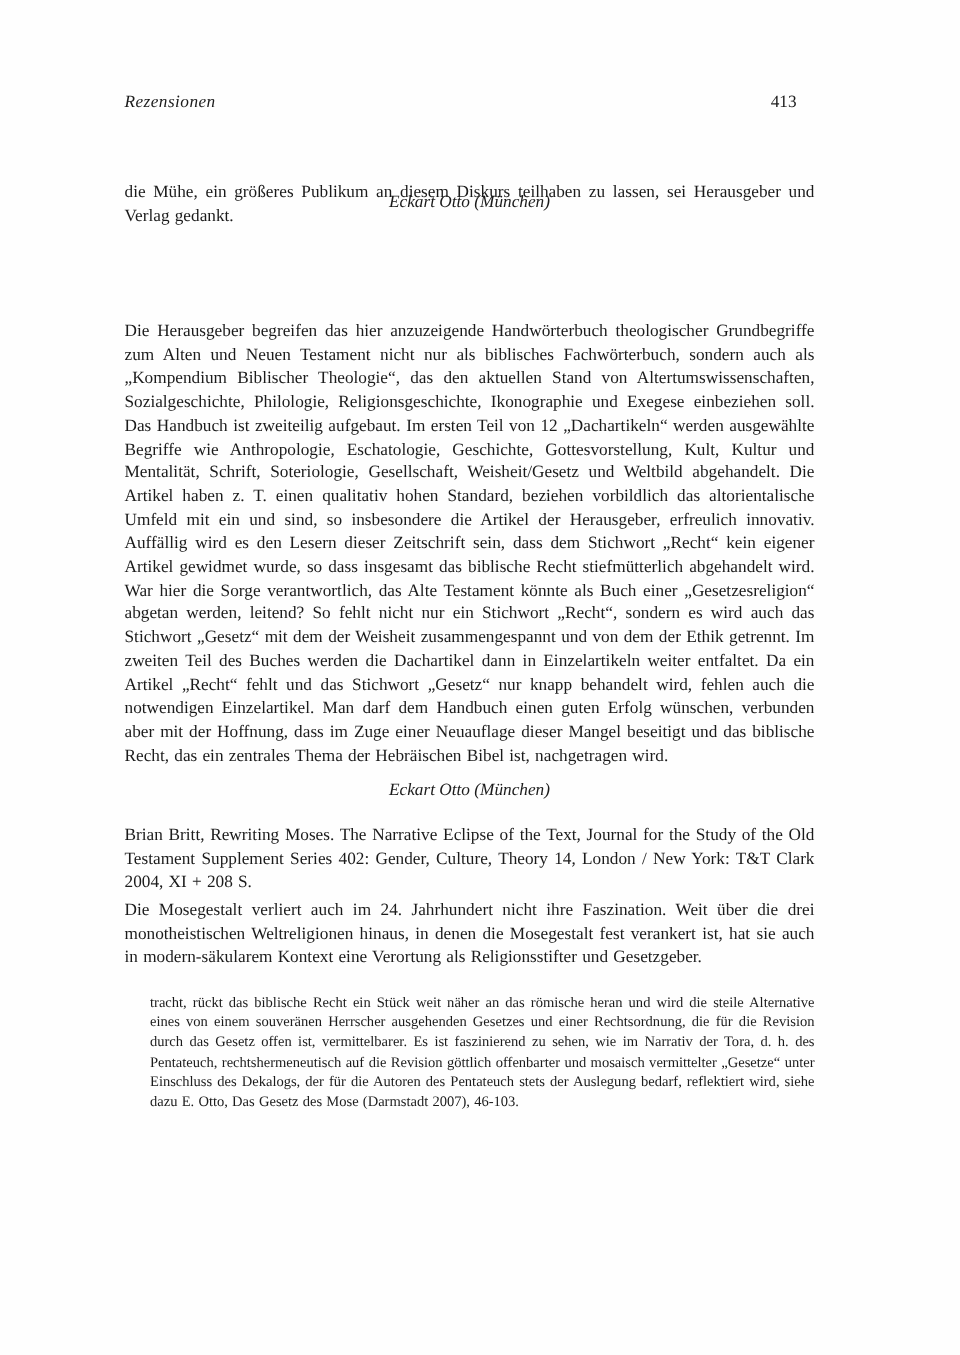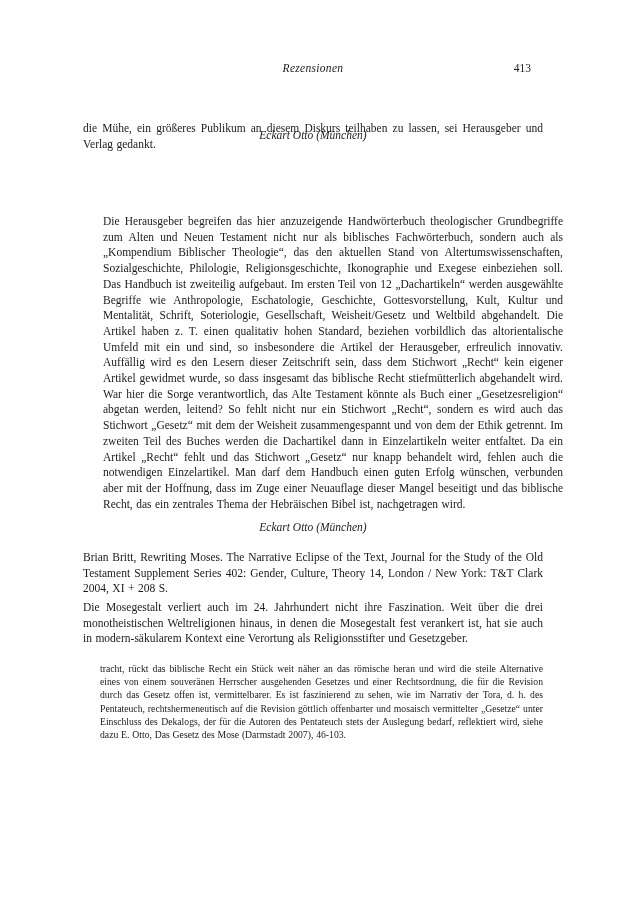--- a/index.html
+++ b/index.html
@@ -22,40 +22,40 @@
     width: 460px;
   }
   .running-head {
     top: 60px;
     height: 18px;
     font-size: 11.5px;
     line-height: 16px;
   }
   .running-head .head-title {
     display: block;
-    text-align: center;
+    text-align: left;
     font-style: italic;
     letter-spacing: 0.3px;
   }
   .running-head .page-number {
     position: absolute;
     top: 0;
     right: 12px;
     font-style: normal;
   }
   .body-text {
     font-size: 11.5px;
     line-height: 15.7px;
     text-align: justify;
     word-spacing: 0.6px;
   }
   .para-a    { top: 97px; margin-top: 24px; }
   .sig-a     { top: 128px; }
   .heading-b { top: 160px; }
-  .para-b    { top: 214px; margin-left: 20px; }
+  .para-b    { top: 214px; }
   .sig-b     { top: 520px; }
   .heading-c { top: 550px; }
   .para-c    { top: 600px; }
   .signature {
     font-size: 11.5px;
     line-height: 15.7px;
     text-align: center;
     font-style: italic;
   }
   .footnote {

